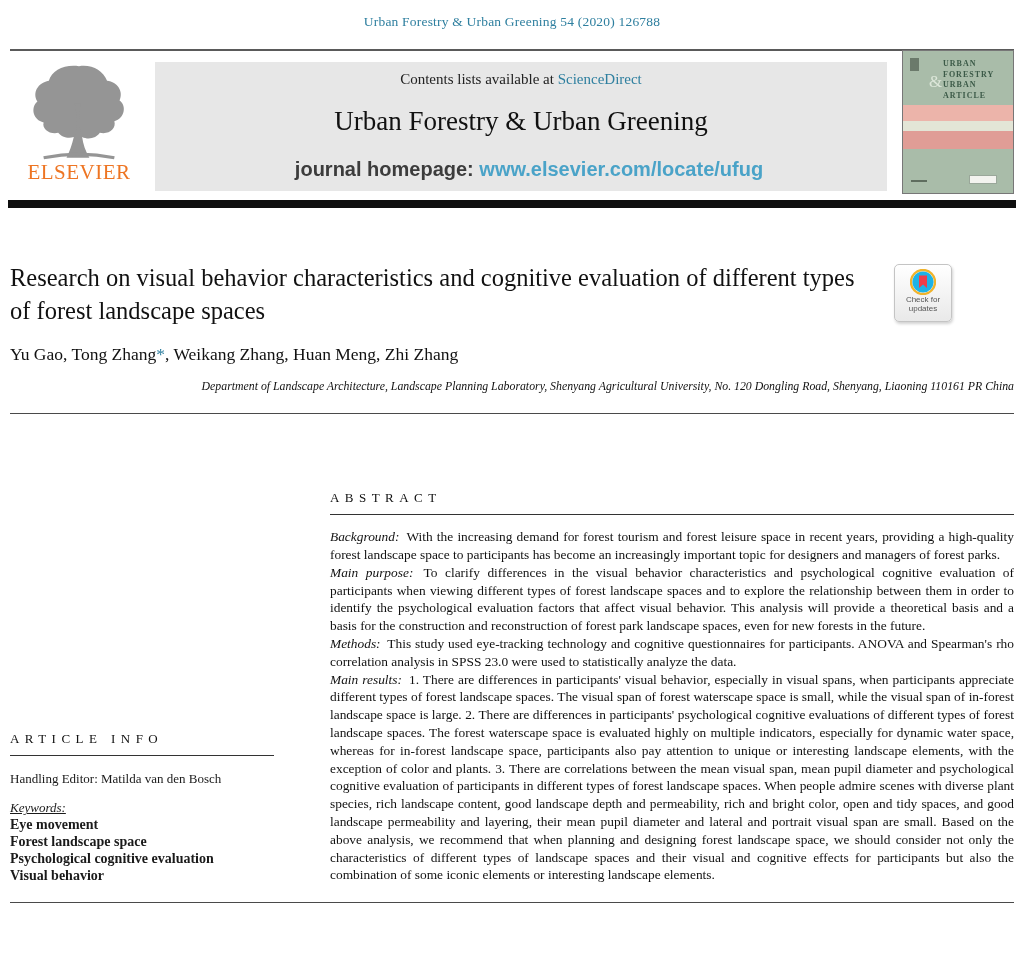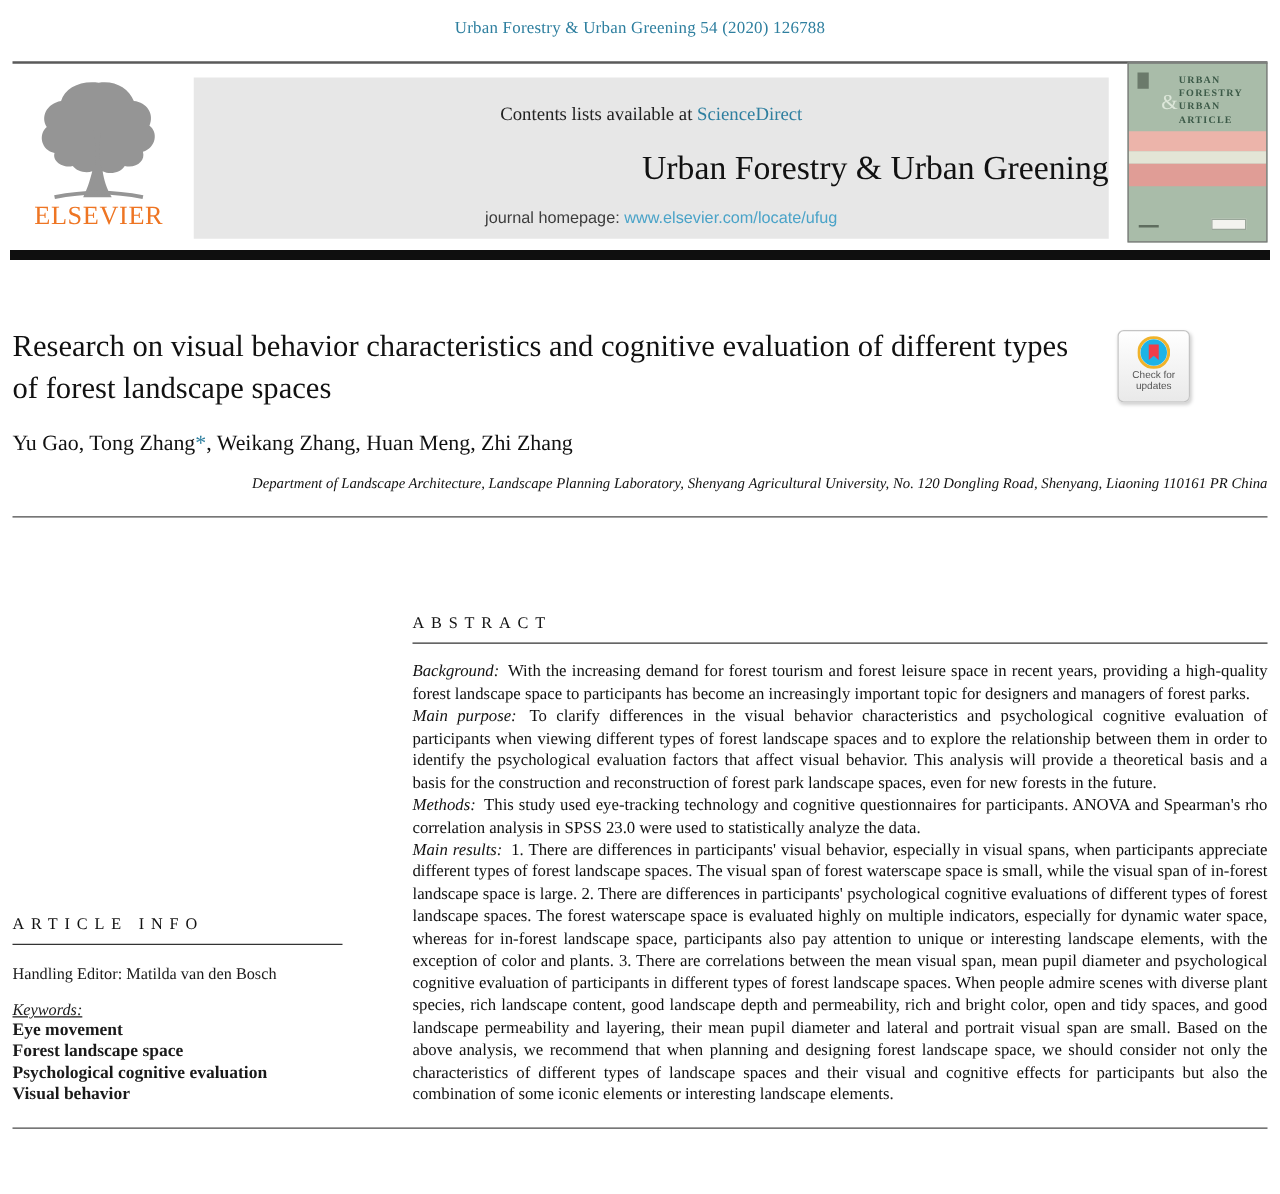--- a/index.html
+++ b/index.html
@@ -4,24 +4,24 @@
 <style>
   html,body{margin:0;padding:0;background:#fff;}
   body{width:1024px;height:955px;overflow:hidden;font-family:"Liberation Serif",serif;color:#1a1a1a;position:relative;}
   .citation{margin-top:14px;text-align:center;font-size:13.5px;color:#2e7f9f;letter-spacing:.2px;}
   .toprule{margin:19px 10px 0;border-top:2px solid #5a5a5a;height:0;}
   .masthead{margin:11px 10px 0;height:130px;display:flex;align-items:flex-start;}
   .logo-block{width:138px;flex:0 0 138px;text-align:center;}
   .logo-block svg{display:block;margin:0 auto;}
   .elsevier-text{font-family:"Liberation Serif",serif;font-size:21px;color:#ee7523;letter-spacing:.5px;margin-top:-2px;}
   .banner{flex:1;margin-left:7px;background:#e7e7e7;height:129px;position:relative;text-align:center;}
-  .contents-line{padding-top:22px;font-size:15px;color:#222;}
+  .contents-line{padding-top:9px;font-size:15px;color:#222;}
   .teal{color:#2e7f9f;text-decoration:none;cursor:pointer;}
-  .journal-title{font-size:27px;color:#111;margin-top:18px;text-align:right;}
-  .homepage-line{position:absolute;bottom:10px;left:16px;right:0;font-family:"Liberation Sans",sans-serif;font-size:13px;color:#3c3c3c;font-weight:400;}
+  .journal-title{font-size:27px;color:#111;margin-top:18px;}
+  .homepage-line{position:absolute;bottom:10px;left:16px;right:0;font-family:"Liberation Sans",sans-serif;font-size:20px;color:#3c3c3c;font-weight:700;}
   .homepage-line a{color:#4aa3c8;text-decoration:none;cursor:pointer;}
   .cover{flex:0 0 110px;width:110px;height:142px;margin-top:-12px;margin-left:15px;background:#a9bca9;border:1px solid #777;position:relative;overflow:hidden;}
   .cover-mark{position:absolute;left:7px;top:7px;width:9px;height:13px;background:#6b7a6b;}
   .cover-text{position:absolute;left:40px;top:8px;font-size:8px;font-weight:bold;letter-spacing:1px;color:#3c5a48;line-height:10.5px;}
   .cover-amp{position:absolute;left:26px;top:21px;font-size:17px;color:#dde7da;}
   .cover-band1{position:absolute;left:0;right:0;top:54px;height:16px;background:#ecb4aa;}
   .cover-band2{position:absolute;left:0;right:0;top:70px;height:10px;background:#e3e5d6;}
   .cover-band3{position:absolute;left:0;right:0;top:80px;height:18px;background:#e09d96;}
   .cover-dash{position:absolute;left:8px;bottom:11px;width:16px;height:2px;background:#5f6d5f;}
   .cover-mini{position:absolute;right:16px;bottom:9px;width:26px;height:7px;background:#f3f3ef;border:0.5px solid #9aa79a;}

